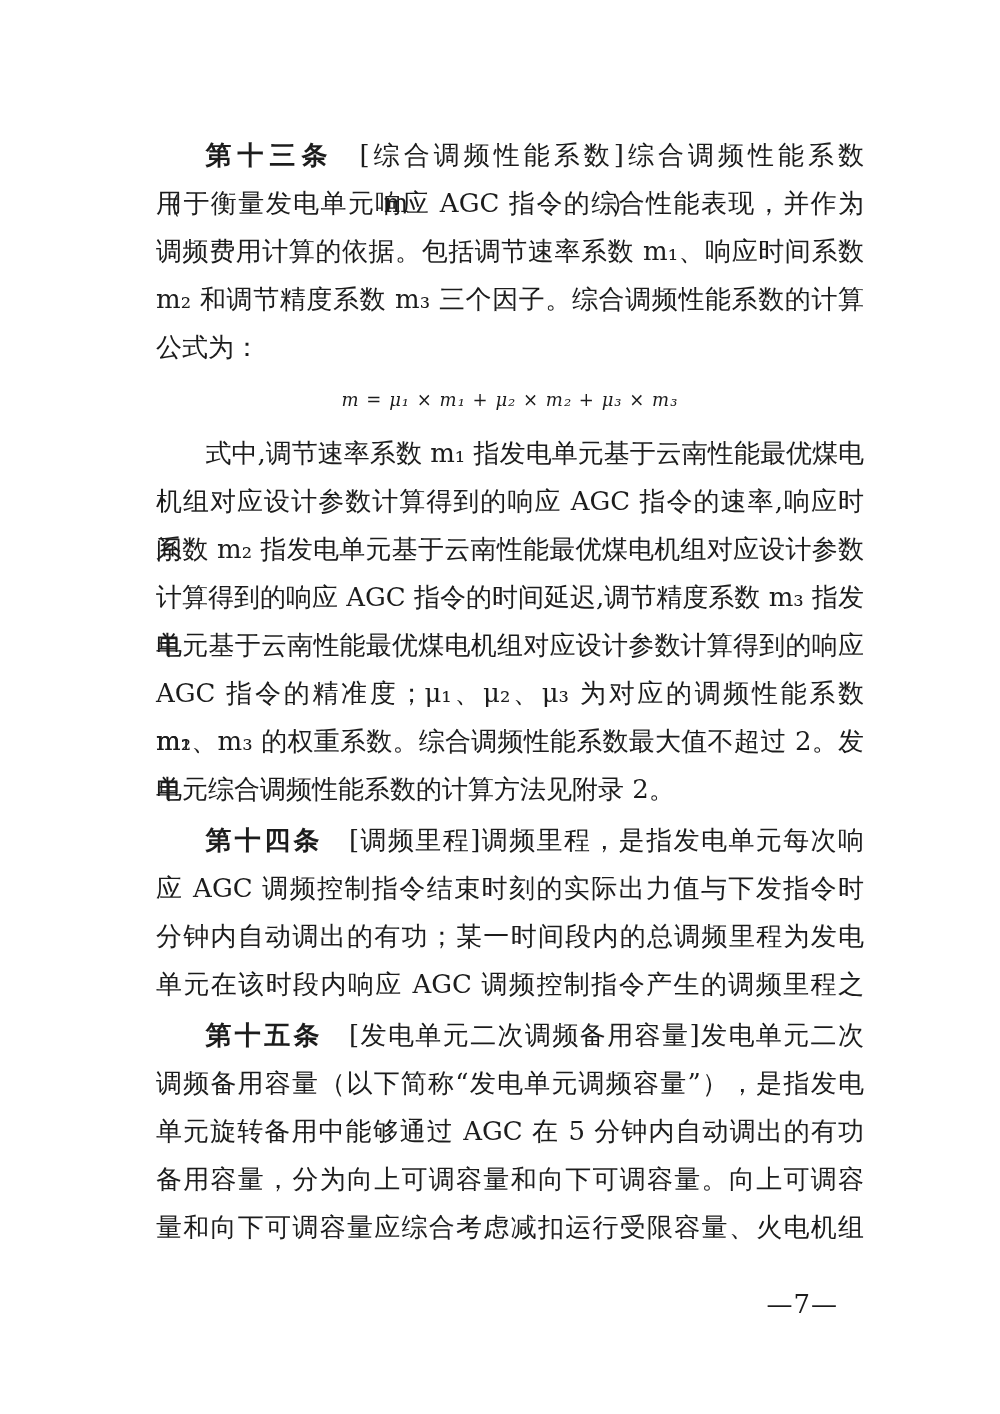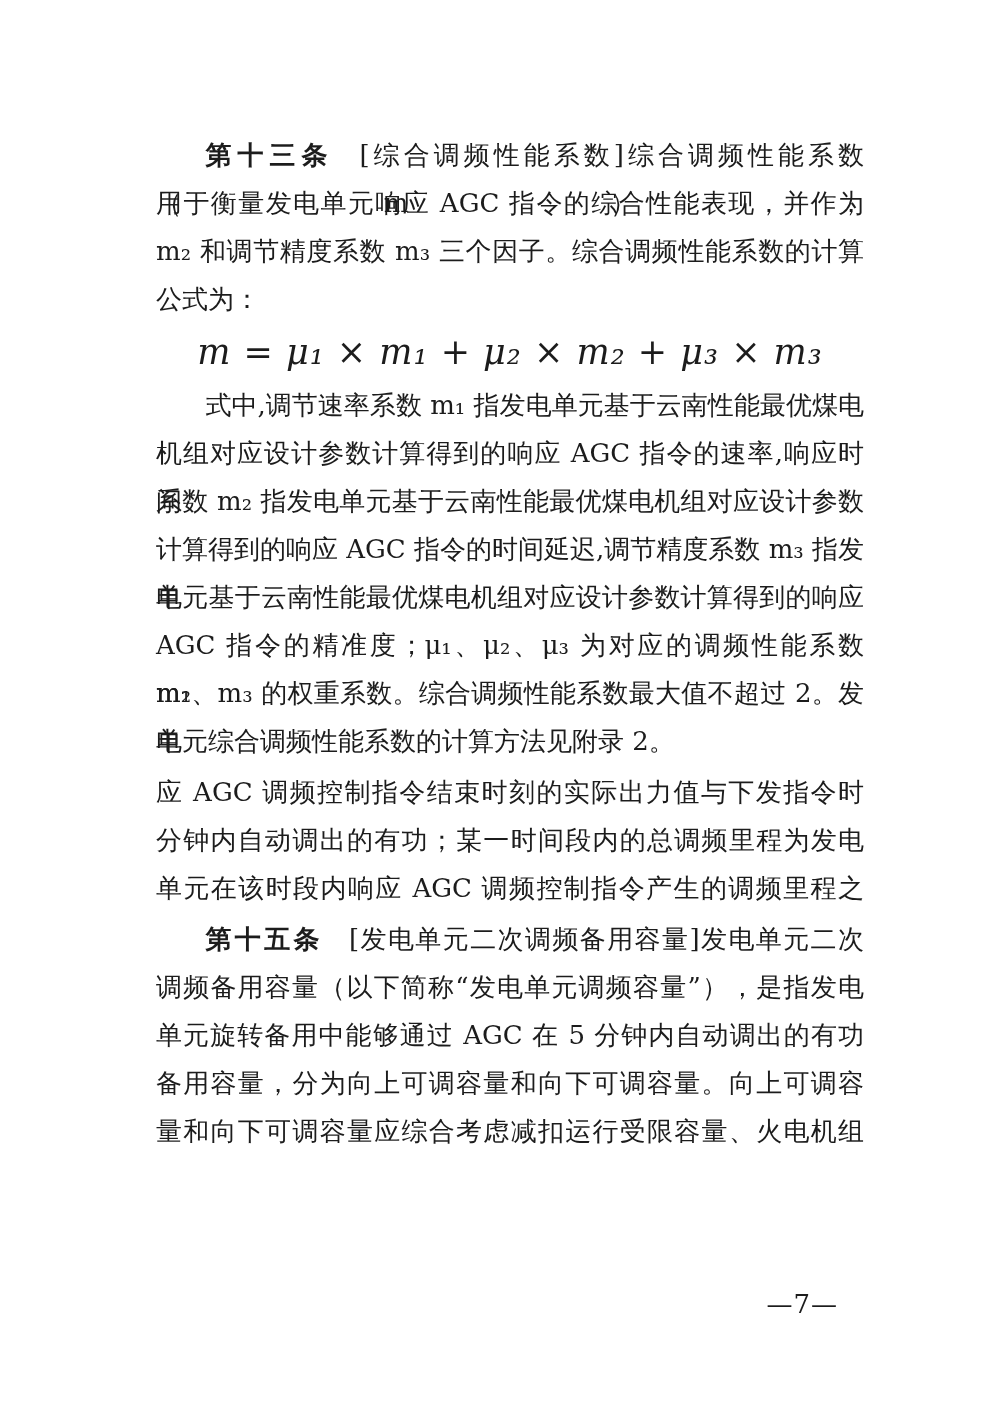--- a/index.html
+++ b/index.html
@@ -36,21 +36,21 @@
   .line.short { text-align-last: left; }
   .hd {
     font-weight: bold;
     margin-right: 1em;
     letter-spacing: 2px;
   }
   .formula {
     text-align: center;
     text-align-last: center;
     font-style: italic;
-    font-size: 35px;
+    font-size: 18px;
     height: 48px;
     line-height: 48px;
     margin: 5px 0;
     letter-spacing: 1px;
   }
   .page-number {
     position: absolute;
     top: 1284px;
     right: 162px;
     font-size: 26px;
@@ -59,35 +59,37 @@
   }
 </style>
 </head>
 <body>
 
 <div class="page">
   <div class="doc-body" id="doc-body">
       <div class="para">
         <div class="line first"><span class="hd">第十三条</span><span>[综合调频性能系数]综合调频性能系数（m），</span></div>
         <div class="line"><span>用于衡量发电单元响应 AGC 指令的综合性能表现，并作为</span></div>
+        <div class="line"><span>调频费用计算的依据。包括调节速率系数 m₁、响应时间系数</span></div>
         <div class="line"><span>m₂ 和调节精度系数 m₃ 三个因子。综合调频性能系数的计算</span></div>
         <div class="line short"><span>公式为：</span></div>
       </div>
       <div class="formula">m = μ₁ × m₁ + μ₂ × m₂ + μ₃ × m₃</div>
       <div class="para">
         <div class="line first"><span>式中,调节速率系数 m₁ 指发电单元基于云南性能最优煤电</span></div>
         <div class="line"><span>机组对应设计参数计算得到的响应 AGC 指令的速率,响应时间</span></div>
         <div class="line"><span>系数 m₂ 指发电单元基于云南性能最优煤电机组对应设计参数</span></div>
         <div class="line"><span>计算得到的响应 AGC 指令的时间延迟,调节精度系数 m₃ 指发电</span></div>
         <div class="line"><span>单元基于云南性能最优煤电机组对应设计参数计算得到的响应</span></div>
         <div class="line"><span>AGC 指令的精准度；μ₁、μ₂、μ₃ 为对应的调频性能系数 m₁、</span></div>
         <div class="line"><span>m₂、m₃ 的权重系数。综合调频性能系数最大值不超过 2。发电</span></div>
         <div class="line short"><span>单元综合调频性能系数的计算方法见附录 2。</span></div>
       </div>
       <div class="para">
+        <div class="line first"><span class="hd">第十四条</span><span>[调频里程]调频里程，是指发电单元每次响</span></div>
         <div class="line"><span>应 AGC 调频控制指令结束时刻的实际出力值与下发指令时</span></div>
         <div class="line"><span>分钟内自动调出的有功；某一时间段内的总调频里程为发电</span></div>
         <div class="line"><span>单元在该时段内响应 AGC 调频控制指令产生的调频里程之</span></div>
       </div>
       <div class="para">
         <div class="line first"><span class="hd">第十五条</span><span>[发电单元二次调频备用容量]发电单元二次</span></div>
         <div class="line"><span>调频备用容量（以下简称“发电单元调频容量”），是指发电</span></div>
         <div class="line"><span>单元旋转备用中能够通过 AGC 在 5 分钟内自动调出的有功</span></div>
         <div class="line"><span>备用容量，分为向上可调容量和向下可调容量。向上可调容</span></div>
         <div class="line"><span>量和向下可调容量应综合考虑减扣运行受限容量、火电机组</span></div>

